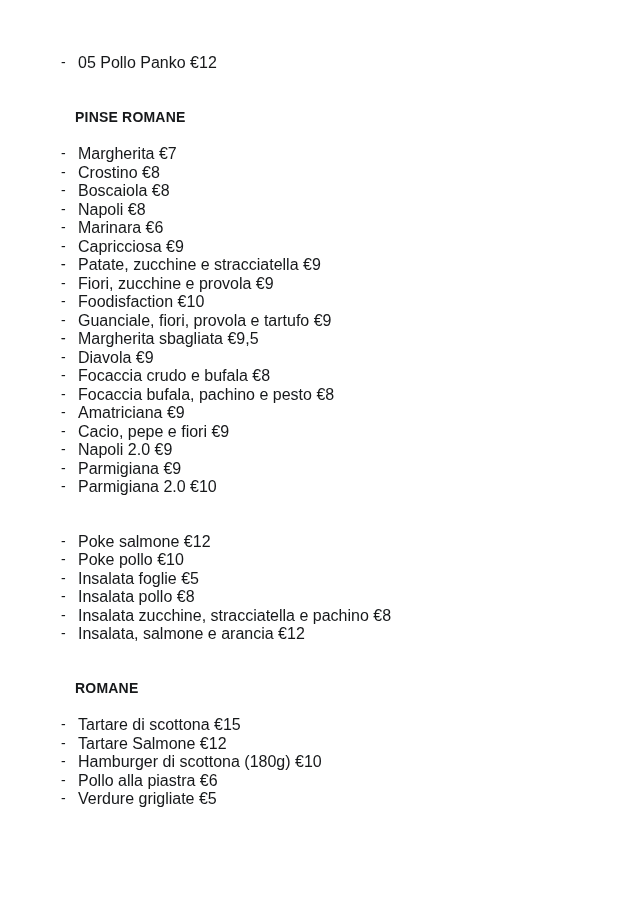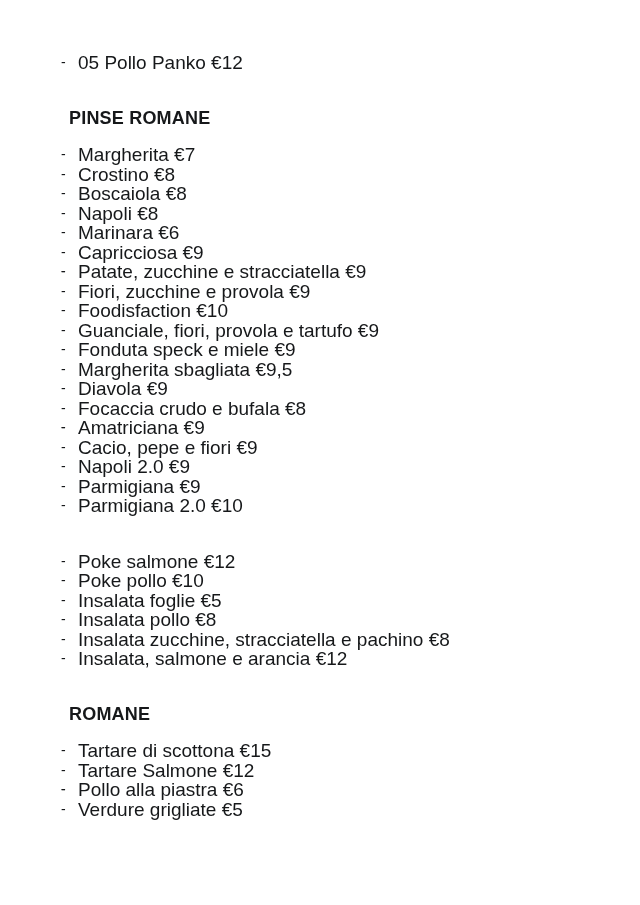--- a/index.html
+++ b/index.html
@@ -22,25 +22,25 @@
     box-sizing: border-box;
     padding: 54px 40px 0 61px;
     overflow: hidden;
   }
 
   
   .lead-list { margin: 0 0 0 0; }
 
   
   .section-heading {
-    font-size: 18px;
+    font-size: 14px;
     font-weight: bold;
     letter-spacing: 0.2px;
     line-height: 17.5px;
-    margin: 8px;
+    margin: 14px;
     padding: 0;
     white-space: pre;
   }
   
   .section { margin-top: 36px; }
   
   .item-list { margin-top: 19px; }
 
   
   ul.item-list {
@@ -66,21 +66,21 @@
   .dash {
     position: absolute;
     left: 0;
     top: 0;
     width: 12px;
     font-size: 14px;
     line-height: 17.5px;
     color: #16181a;
   }
   .item-text {
-    font-size: 19px;
+    font-size: 16px;
     line-height: 17.5px;
   }
 </style>
 </head>
 <body>
 
 <div class="page">
 
   <ul class="lead-list" id="lead-list">
       <li><span class="dash">-</span><span class="item-text">05 Pollo Panko €12</span></li>
@@ -94,25 +94,25 @@
           <li><span class="dash">-</span><span class="item-text">Crostino €8</span></li>
           <li><span class="dash">-</span><span class="item-text">Boscaiola €8</span></li>
           <li><span class="dash">-</span><span class="item-text">Napoli €8</span></li>
           <li><span class="dash">-</span><span class="item-text">Marinara €6</span></li>
           <li><span class="dash">-</span><span class="item-text">Capricciosa €9</span></li>
           <li><span class="dash">-</span></li>
           <li><span class="dash">-</span><span class="item-text">Patate, zucchine e stracciatella €9</span></li>
           <li><span class="dash">-</span><span class="item-text">Fiori, zucchine e provola €9</span></li>
           <li><span class="dash">-</span><span class="item-text">Foodisfaction €10</span></li>
           <li><span class="dash">-</span><span class="item-text">Guanciale, fiori, provola e tartufo €9</span></li>
-          <li><span class="dash">-</span><span class="item-text">Fonduta speck e miele €9</span></li>
+          <li><span class="dash">-</span></li>
           <li><span class="dash">-</span><span class="item-text">Margherita sbagliata €9,5</span></li>
           <li><span class="dash">-</span><span class="item-text">Diavola €9</span></li>
           <li><span class="dash">-</span><span class="item-text">Focaccia crudo e bufala €8</span></li>
-          <li><span class="dash">-</span></li>
+          <li><span class="dash">-</span><span class="item-text">Focaccia bufala, pachino e pesto €8</span></li>
           <li><span class="dash">-</span><span class="item-text">Amatriciana €9</span></li>
           <li><span class="dash">-</span><span class="item-text">Cacio, pepe e fiori €9</span></li>
           <li><span class="dash">-</span><span class="item-text">Napoli 2.0 €9</span></li>
           <li><span class="dash">-</span><span class="item-text">Parmigiana €9</span></li>
           <li><span class="dash">-</span><span class="item-text">Parmigiana 2.0 €10</span></li>
         </ul>
       </div>
       <div class="section">
         <ul class="item-list">
           <li><span class="dash">-</span><span class="item-text">Poke salmone €12</span></li>
@@ -121,20 +121,20 @@
           <li><span class="dash">-</span><span class="item-text">Insalata pollo €8</span></li>
           <li><span class="dash">-</span><span class="item-text">Insalata zucchine, stracciatella e pachino €8</span></li>
           <li><span class="dash">-</span><span class="item-text">Insalata, salmone e arancia €12</span></li>
         </ul>
       </div>
       <div class="section">
         <div class="section-heading">ROMANE</div>
         <ul class="item-list">
           <li><span class="dash">-</span><span class="item-text">Tartare di scottona €15</span></li>
           <li><span class="dash">-</span><span class="item-text">Tartare Salmone €12</span></li>
-          <li><span class="dash">-</span></li>
+          <li><span class="dash">-</span><span class="item-text">Hamburger di scottona (180g) €10</span></li>
           <li><span class="dash">-</span><span class="item-text">Pollo alla piastra €6</span></li>
           <li><span class="dash">-</span><span class="item-text">Verdure grigliate €5</span></li>
         </ul>
       </div>
     </div>
 
 </div>
 
 </body></html>

